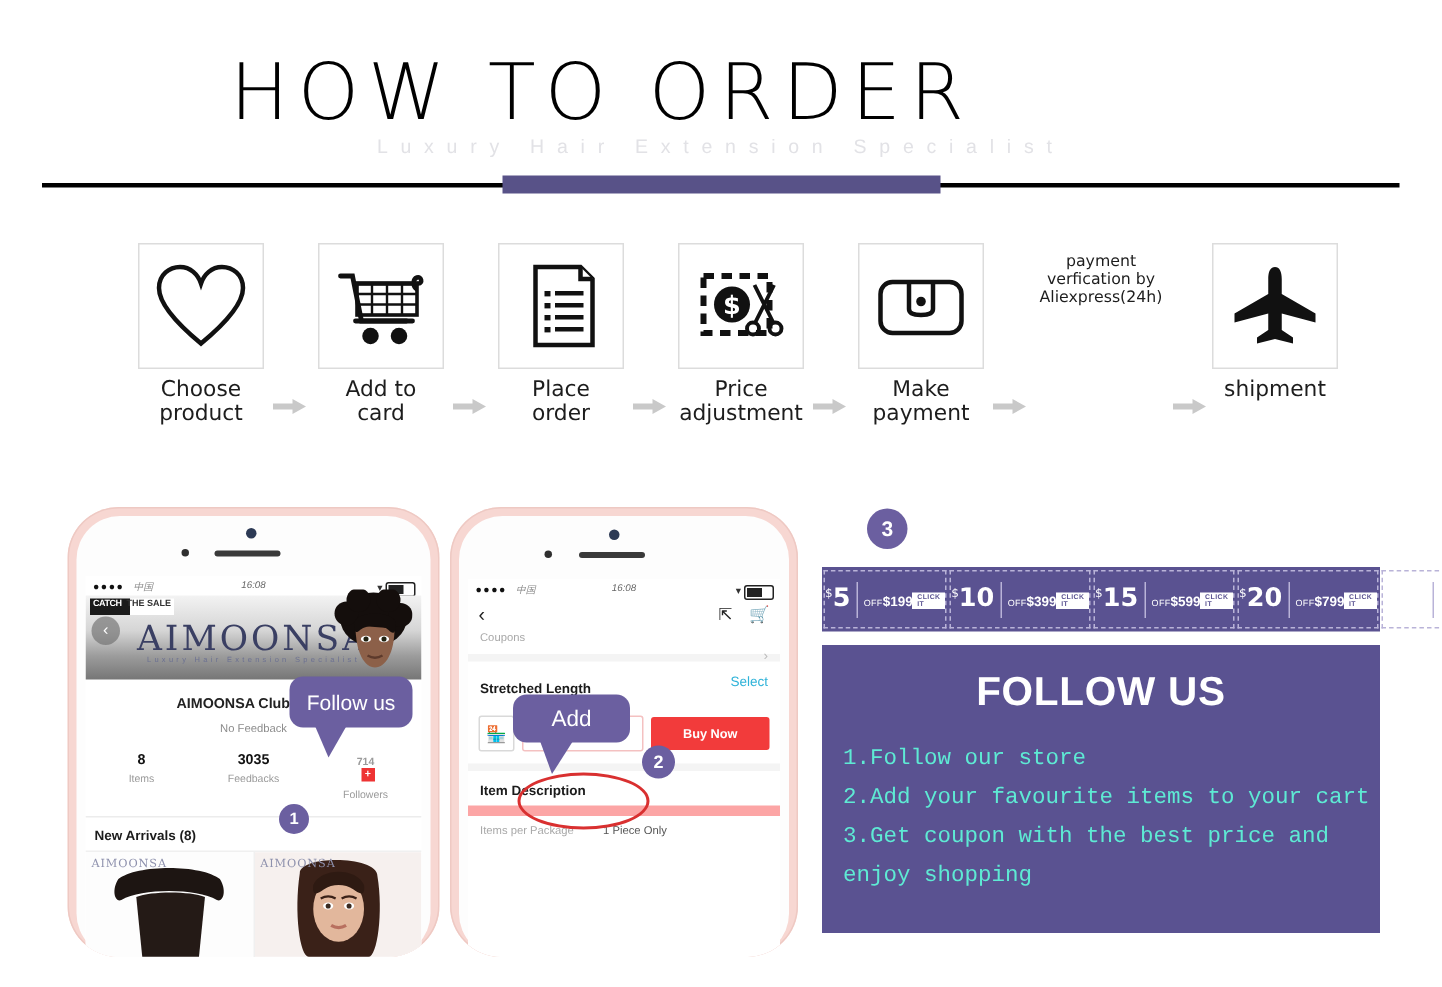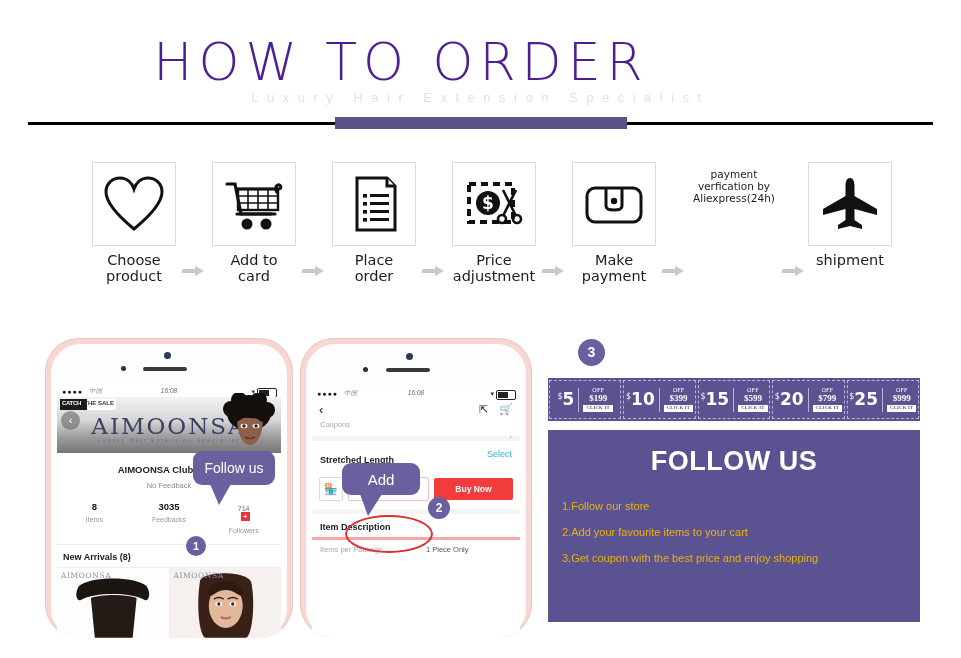--- a/index.html
+++ b/index.html
@@ -2,21 +2,21 @@
 <html><head>
 <meta charset="utf-8">
 <style>
   html,body{margin:0;padding:0;background:#ffffff;}
   body{width:961px;height:658px;position:relative;overflow:hidden;
        font-family:"Liberation Sans", sans-serif;color:#333;}
 
   
   #header{position:absolute;left:0;top:0;width:961px;height:140px;}
   #title{position:absolute;left:0;top:36px;width:802px;text-align:center;
-         font-size:52px;letter-spacing:6px;color:#4c1d95;font-weight:300;
+         font-size:52px;letter-spacing:6px;color:#000000;font-weight:300;
          font-family:"DejaVu Sans", sans-serif;line-height:1;}
   #subtitle{position:absolute;left:0;top:90px;width:961px;text-align:center;
             font-size:13px;letter-spacing:8.5px;color:#e2e2e6;font-weight:400;}
   #rule-black{position:absolute;left:28px;top:122px;width:905px;height:3px;background:#000;}
   #rule-purple{position:absolute;left:335px;top:117px;width:292px;height:12px;background:#585288;}
 
   
   #steps{position:absolute;left:90px;top:162px;width:790px;height:135px;}
   .step{position:absolute;top:0;width:88px;text-align:center;}
   .step-box{width:82px;height:82px;border:1px solid #dcdcdc;background:#fff;
@@ -90,52 +90,52 @@
   .btnrow{display:flex;align-items:center;padding:4px 7px 8px;gap:5px;}
   .shopbtn{width:22px;height:22px;border:1px solid #d9d9d9;border-radius:2px;
            display:flex;align-items:center;justify-content:center;font-size:11px;color:#333;}
   .cartbtn{flex:1;height:22px;border:1px solid #f4c1c1;border-radius:2px;background:#fff;
            display:flex;align-items:center;justify-content:center;font-size:8.5px;
            font-weight:bold;color:#ef3b3b;}
   .buybtn{flex:1;height:22px;border-radius:2px;background:#f23b3b;
           display:flex;align-items:center;justify-content:center;font-size:8.5px;
           font-weight:bold;color:#fff;}
   .itemdesc{padding:8px 8px 5px;font-size:9px;font-weight:bold;color:#1b1b1b;}
-  .drow{display:flex;border-top:3px solid #fca5a5;padding:5px 8px;font-size:7.5px;gap:24px;}
+  .drow{display:flex;border-top:7px solid #fca5a5;padding:5px 8px;font-size:7.5px;}
   .drow .k{width:82px;color:#a8a8a8;}
   .drow .v{color:#555;}
   .ellipse{position:absolute;border:2px solid #d93030;border-radius:50%;}
 
   
   .callout{position:absolute;background:#6b5fa0;color:#fff;border-radius:9px;
            display:flex;align-items:center;justify-content:center;font-weight:400;}
   .callout .tail{position:absolute;width:0;height:0;}
   .numbadge{position:absolute;border-radius:50%;background:#6b5fa0;color:#fff;
             text-align:center;font-weight:bold;}
 
   
   #coupons{position:absolute;left:548px;top:378px;width:372px;height:43px;
            background:#5a5291;display:flex;}
   .coupon{flex:1;margin:2px 1px;border:1px dashed #b9b3d8;display:flex;
           align-items:center;justify-content:center;gap:4px;}
   .c-amt{color:#fff;font-size:17px;font-weight:bold;font-family:"DejaVu Sans", sans-serif;line-height:1;}
   .c-amt sup{font-size:8px;vertical-align:6px;font-weight:normal;}
   .c-bar{width:1px;height:24px;background:#b9b3d8;}
-  .c-right{display:flex;flex-direction:column;align-items:center;line-height:1;font-family:Liberation Serif, serif;}
+  .c-right{display:flex;align-items:flex-end;line-height:1;}
   .c-off{font-size:6px;color:#fff;letter-spacing:.2px;}
   .c-min{font-size:9px;color:#fff;font-weight:bold;margin-top:1px;}
   .c-click{margin-top:2px;background:#fff;color:#5a5291;font-size:4.6px;font-weight:bold;
            padding:1px 3px;letter-spacing:.3px;}
 
   
   #follow{position:absolute;left:548px;top:430px;width:372px;height:192px;background:#5a5291;}
   #follow h2{margin:0;padding-top:16px;text-align:center;color:#fff;font-size:27px;
              font-weight:bold;font-family:"Liberation Sans", sans-serif;letter-spacing:.5px;}
   #follow ul{list-style:none;margin:16px 0 0;padding:0 0 0 14px;}
-  #follow li{color:#eab308;font-size:11px;line-height:26px;font-family:Liberation Sans, sans-serif;}
+  #follow li{color:#5eead4;font-size:15px;line-height:26px;font-family:Liberation Mono, monospace;}
 </style>
 </head>
 <body>
 
 <div id="header">
   <div id="title">HOW TO ORDER</div>
   <div id="subtitle">Luxury Hair Extension Specialist</div>
   <div id="rule-black"></div>
   <div id="rule-purple"></div>
 </div>

